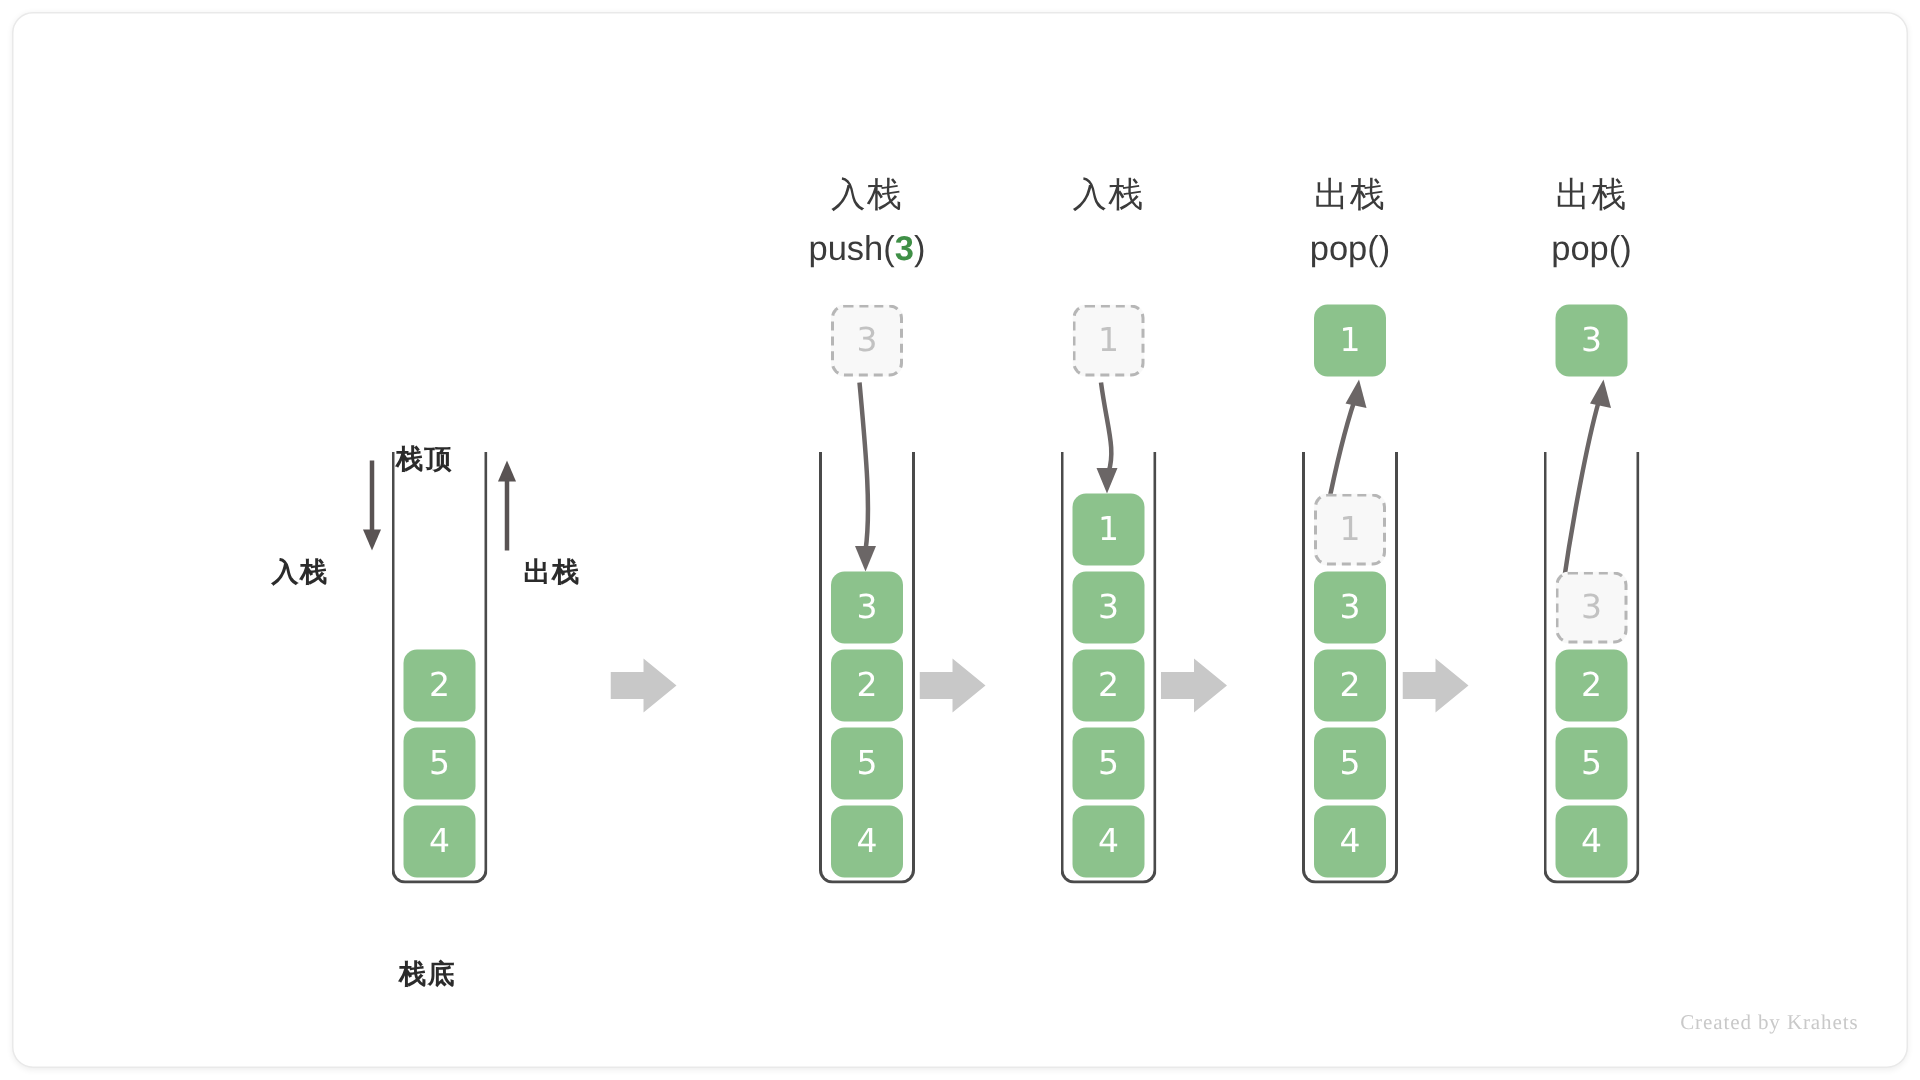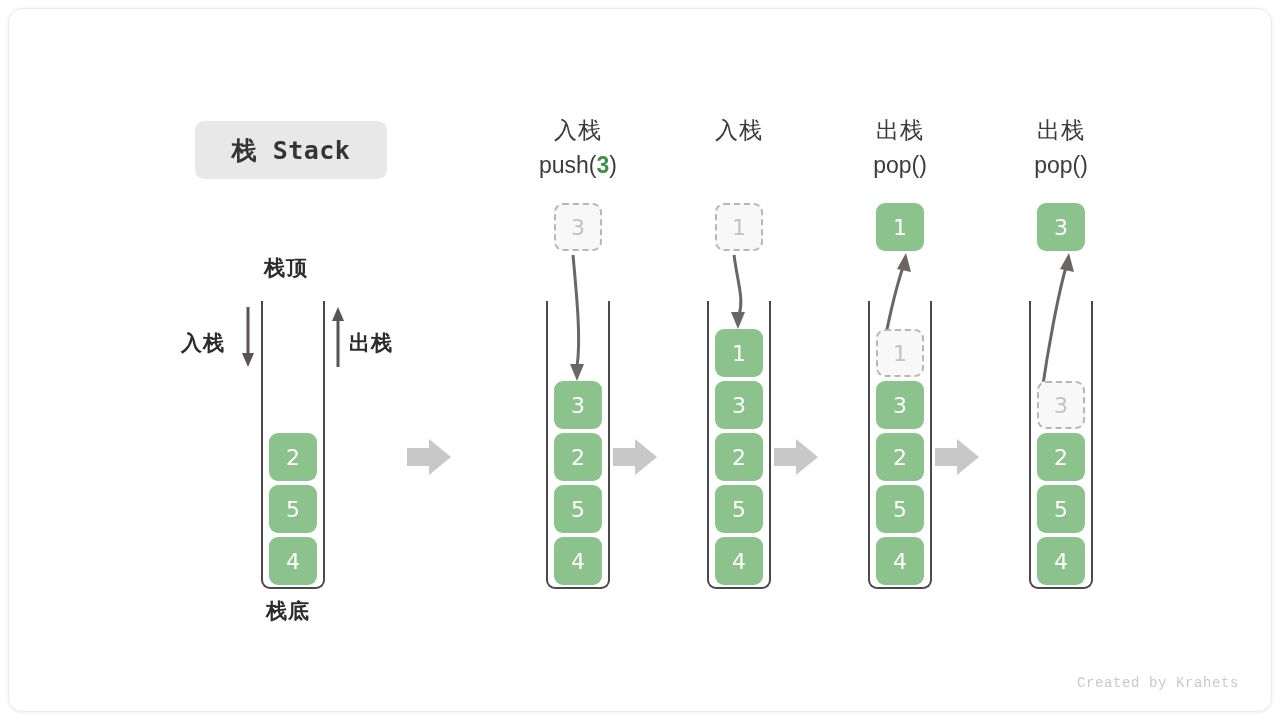--- a/index.html
+++ b/index.html
@@ -152,50 +152,48 @@
   }
   .panel .stack-wrap { left: 53px; }
   .panel svg.curve { position: absolute; left: 0; top: 0; overflow: visible; }
 
   
   .lbl {
     position: absolute;
     font-family: "DejaVu Sans", "Liberation Sans", sans-serif;
     font-weight: 700;
     color: #2b2b2b;
-    font-size: 21px;
+    font-size: 18px;
     letter-spacing: 1px;
     white-space: nowrap;
+    margin-top: 40px;
   }
   #label-top   { left: 255px; top: 245px; }
   #label-bottom{ left: 257px; top: 588px; }
   #label-push  { left: 172px; top: 320px; }
   #label-pop   { left: 340px; top: 320px; }
 
   
   .sep { position: absolute; top: 428px; }
 
   .credit {
     position: absolute;
     right: 32px;
     bottom: 20px;
-    font-family: Liberation Mono, monospace;
+    font-family: Liberation Serif, serif;
     font-size: 14px;
     color: #c9c9c9;
     letter-spacing: 0.6px;
   }
 </style>
 </head>
 <body>
 
 <div class="card">
 
-  <div class="title-chip">
-    <span>栈 Stack</span>
-  </div>
 
   <div class="col-head" style="left:484px;">
     <div class="zh">入栈</div>
     <div class="code"><span>push(</span><span class="arg">3</span><span>)</span></div>
   </div>
 
   <div class="col-head" style="left:645px;">
     <div class="zh">入栈</div>
   </div>
 

